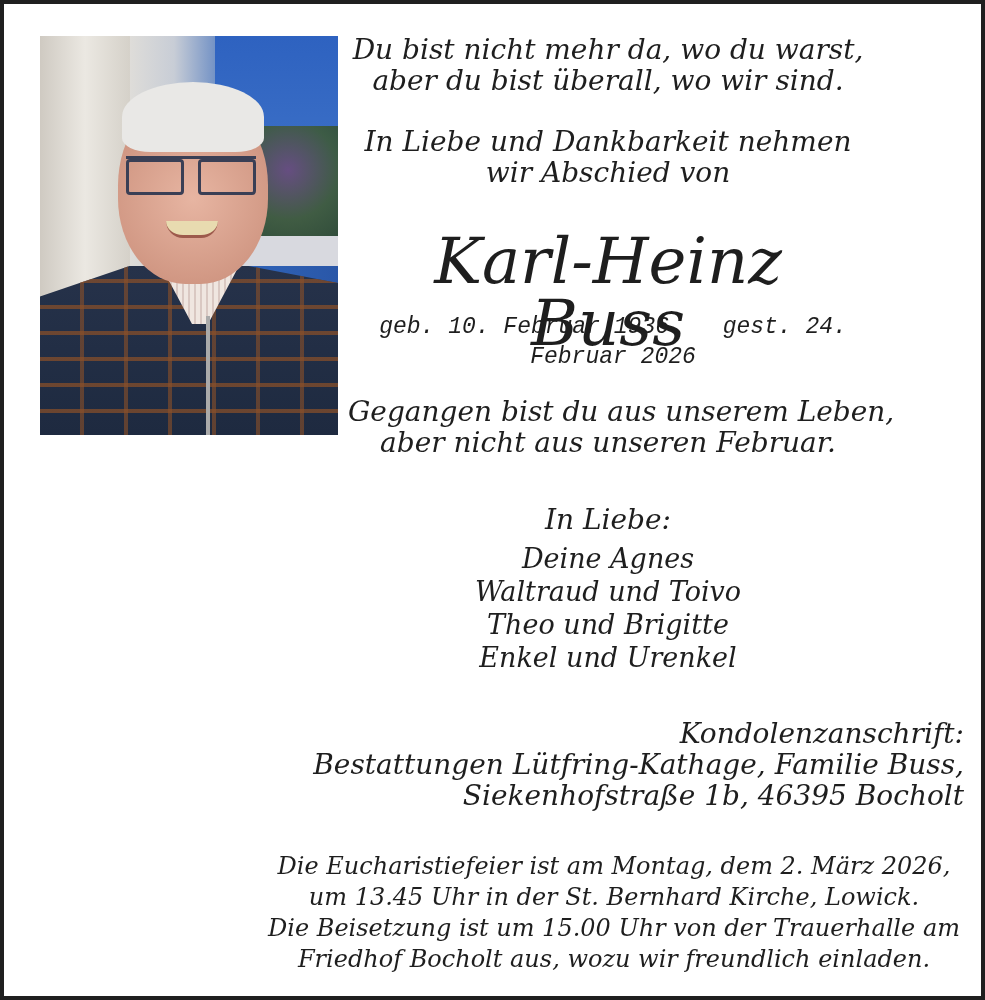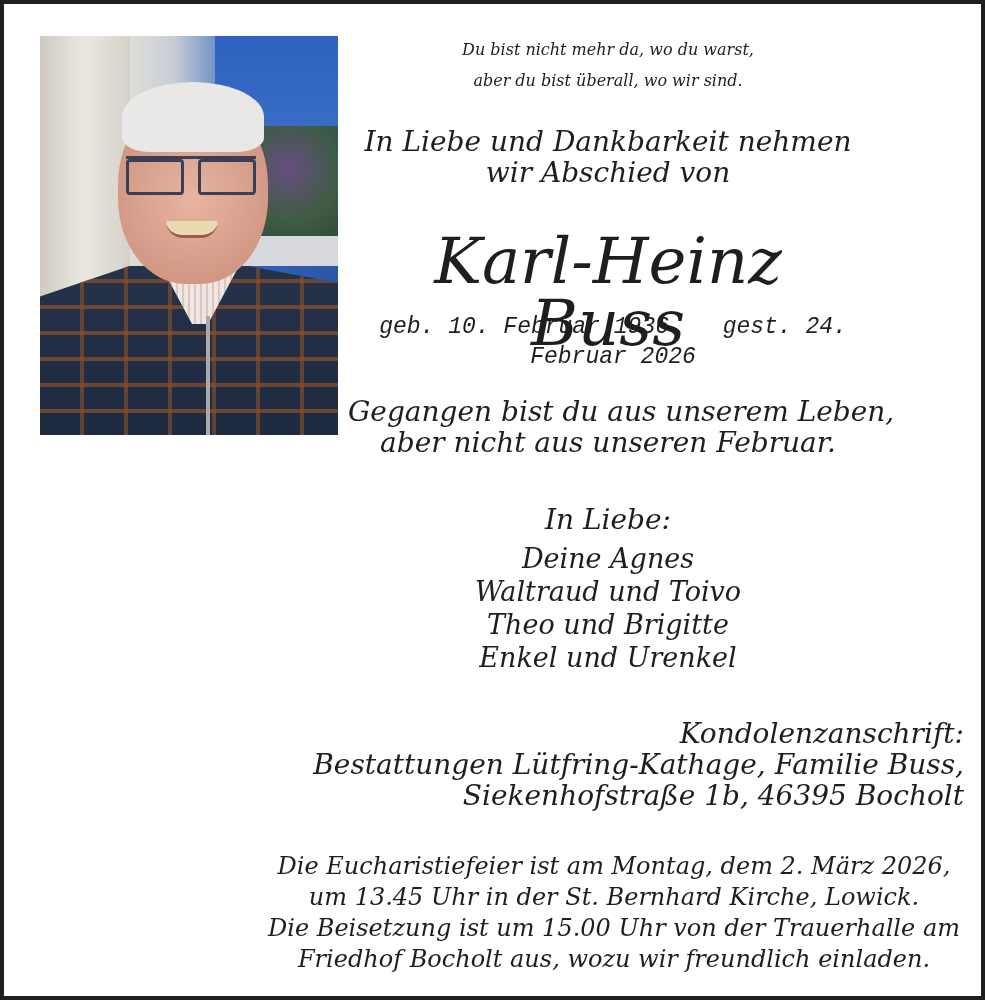--- a/index.html
+++ b/index.html
@@ -49,21 +49,21 @@
     <div class="sill"></div>
     <div class="jacket"></div>
     <div class="collar"></div>
     <div class="zip"></div>
     <div class="head"></div>
     <div class="hair"></div>
     <div class="glasses"></div>
     <div class="smile"></div>
   </div>
 
-  <div class="block serif" style="left:344px; top:30px; width:520px; font-size:16px; line-height:31px;">
+  <div class="block serif" style="left:344px; top:30px; width:520px; font-size:28px; line-height:31px;">
     <span class="line">Du bist nicht mehr da, wo du warst,</span>
     <span class="line">aber du bist überall, wo wir sind.</span>
   </div>
 
   <div class="block serif" style="left:344px; top:122px; width:520px; font-size:28px; line-height:31px;">
     <span class="line">In Liebe und Dankbarkeit nehmen</span>
     <span class="line">wir Abschied von</span>
   </div>
 
   <div class="block serif" style="left:344px; top:226px; width:520px; font-size:64px; line-height:62px;">Karl-Heinz Buss</div>

